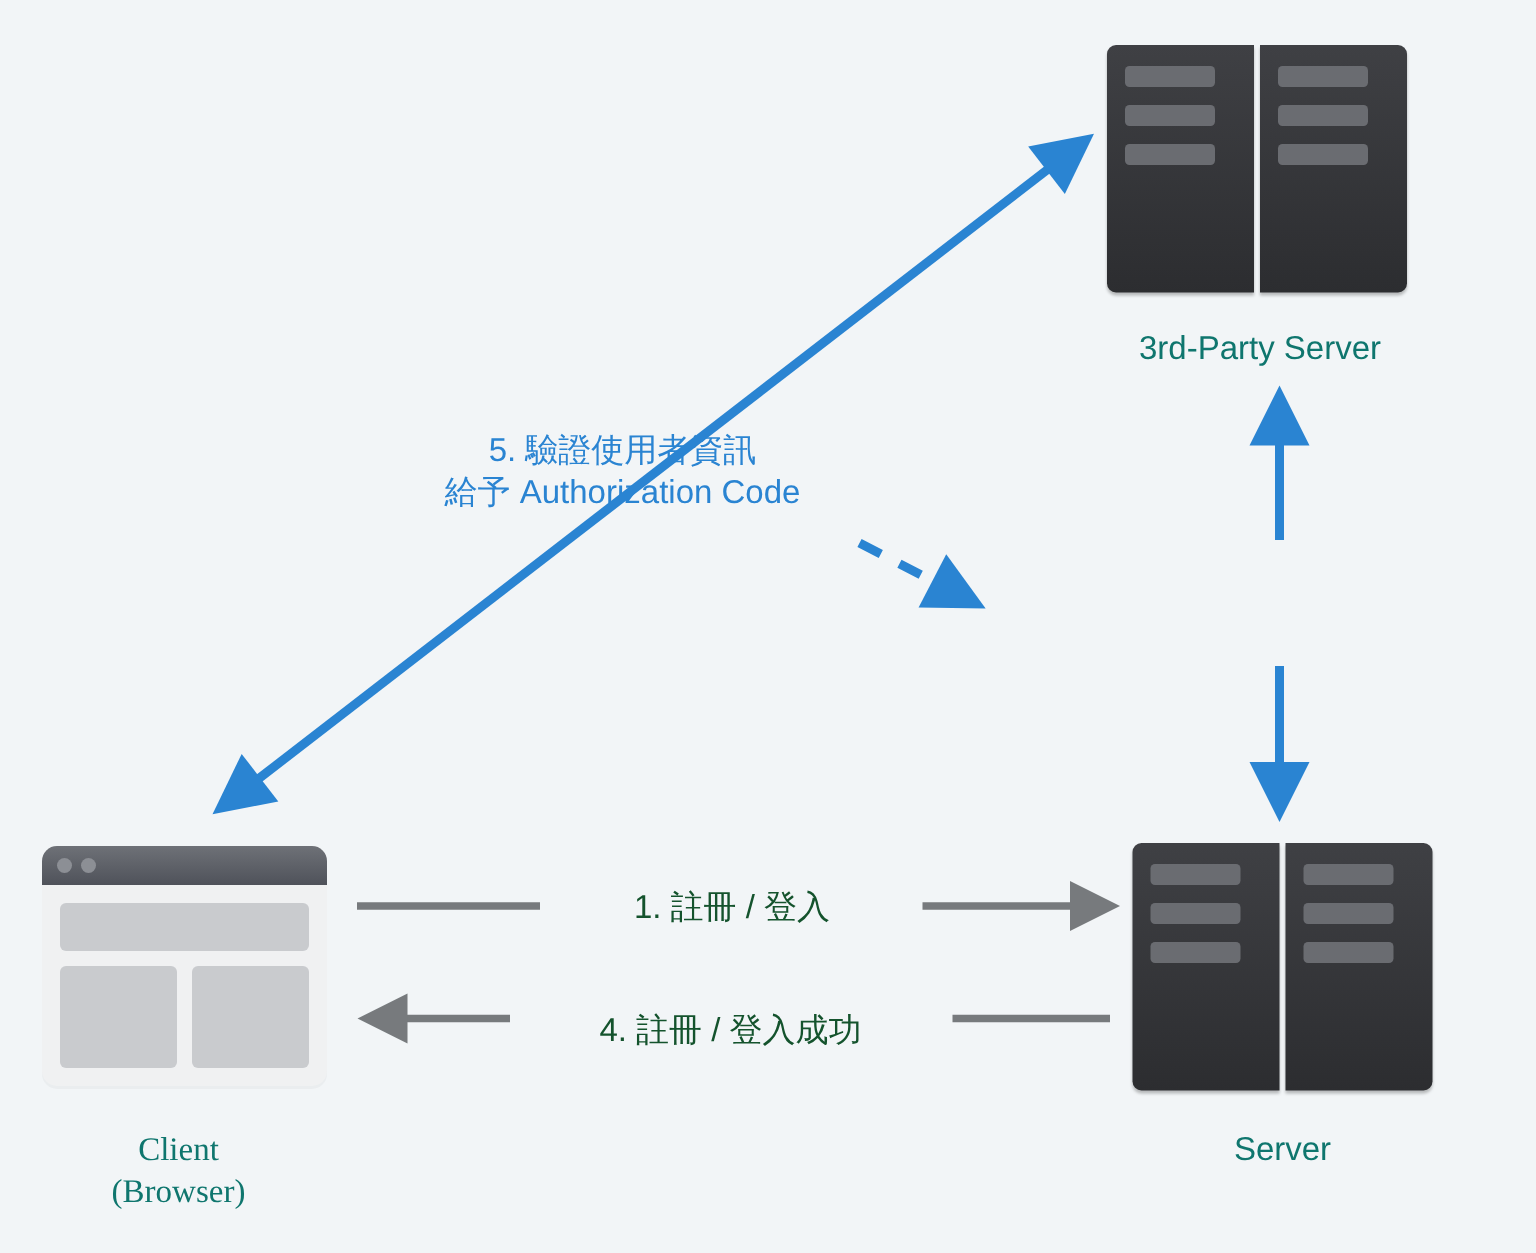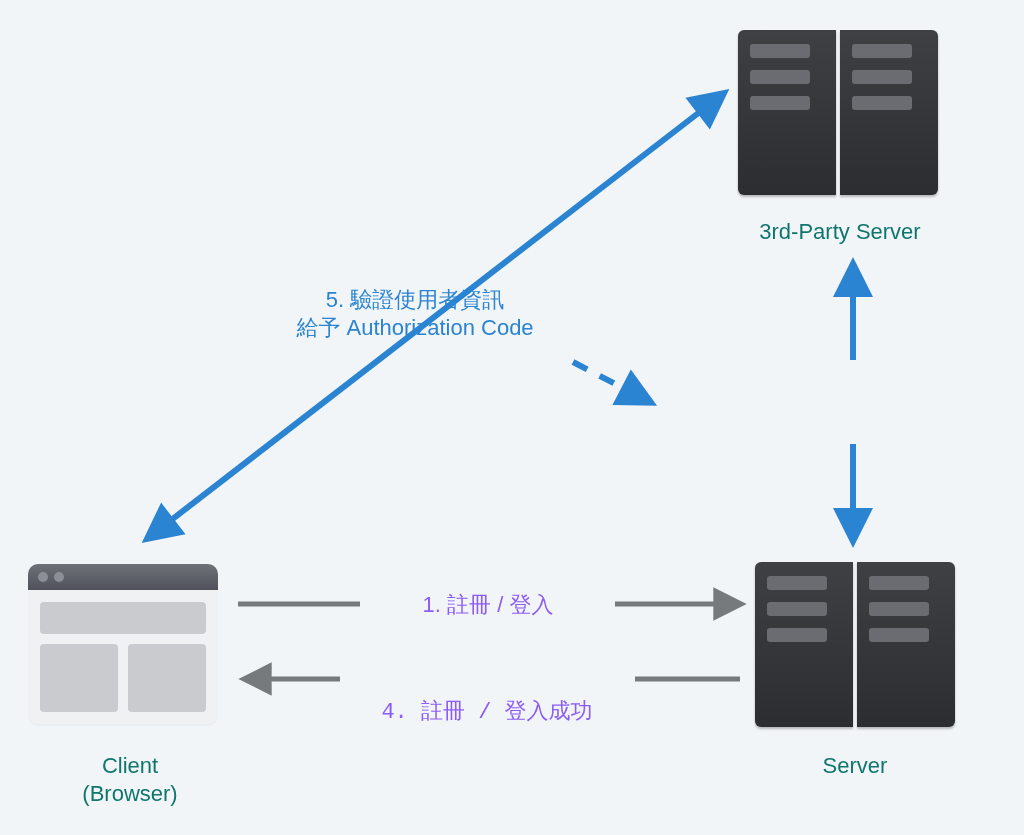--- a/index.html
+++ b/index.html
@@ -15,21 +15,21 @@
   
   .label {
     position: absolute;
     color: #0f766e;
     font-size: 22px;
     line-height: 28px;
     text-align: center;
     white-space: pre;
   }
   .label.blue { color: #2a84d2; font-size: 22px; }
-  .label.gray { color: #8b5cf6; font-size: 22px; }
+  .label.gray { color: #14532d; font-size: 22px; }
 
   
   .browser {
     position: absolute;
     width: 190px; height: 160px;
     border-radius: 10px;
     background: #f0f1f2;
     box-shadow: 0 2px 0 rgba(0,0,0,.03);
     overflow: hidden;
   }
@@ -72,21 +72,21 @@
     <div class="titlebar">
       <span class="dot"></span>
       <span class="dot"></span>
     </div>
     <div class="body">
       <div class="bar-full"></div>
       <div class="bar-side"></div>
       <div class="bar-main"></div>
     </div>
   </div>
-  <div class="label" style="left:35px; top:752px; width:190px;">Client
+  <div class="label" style="left:24px; top:752px; width:190px;font-family:Liberation Serif, serif;">Client
 (Browser)</div>
 
   <div class="server" style="left:755px; top:562px;">
     <div class="rack">
       <span class="slot"></span>
         <span class="slot"></span>
         <span class="slot"></span>
     </div>
     <div class="rack right">
       <span class="slot"></span>
@@ -106,21 +106,21 @@
       <span class="slot"></span>
         <span class="slot"></span>
         <span class="slot"></span>
     </div>
   </div>
   <div class="label" style="left:725px; top:218px; width:230px;">3rd-Party Server</div>
 
   <div class="label blue" style="left:250px; top:286px; width:330px;">5. 驗證使用者資訊
 給予 Authorization Code</div>
   <div class="label gray" style="left:368px; top:591px; width:240px;">1. 註冊 / 登入</div>
-  <div class="label gray" style="left:342px; top:699px; width:290px;font-family:Liberation Mono, monospace;">4. 註冊 / 登入成功</div>
+  <div class="label gray" style="left:342px; top:673px; width:290px;">4. 註冊 / 登入成功</div>
 
   <svg class="arrows" viewBox="0 0 1024 835">
     <defs>
       <marker id="arrBlue" viewBox="0 0 12 12" refX="9" refY="6" markerWidth="8" markerHeight="8" orient="auto-start-reverse">
         <path d="M1,1 L11,6 L1,11 Z" fill="#2a84d2"></path>
       </marker>
       <marker id="arrGray" viewBox="0 0 12 12" refX="9" refY="6" markerWidth="8" markerHeight="8" orient="auto-start-reverse">
         <path d="M1,1 L11,6 L1,11 Z" fill="#777a7d"></path>
       </marker>
     </defs>

